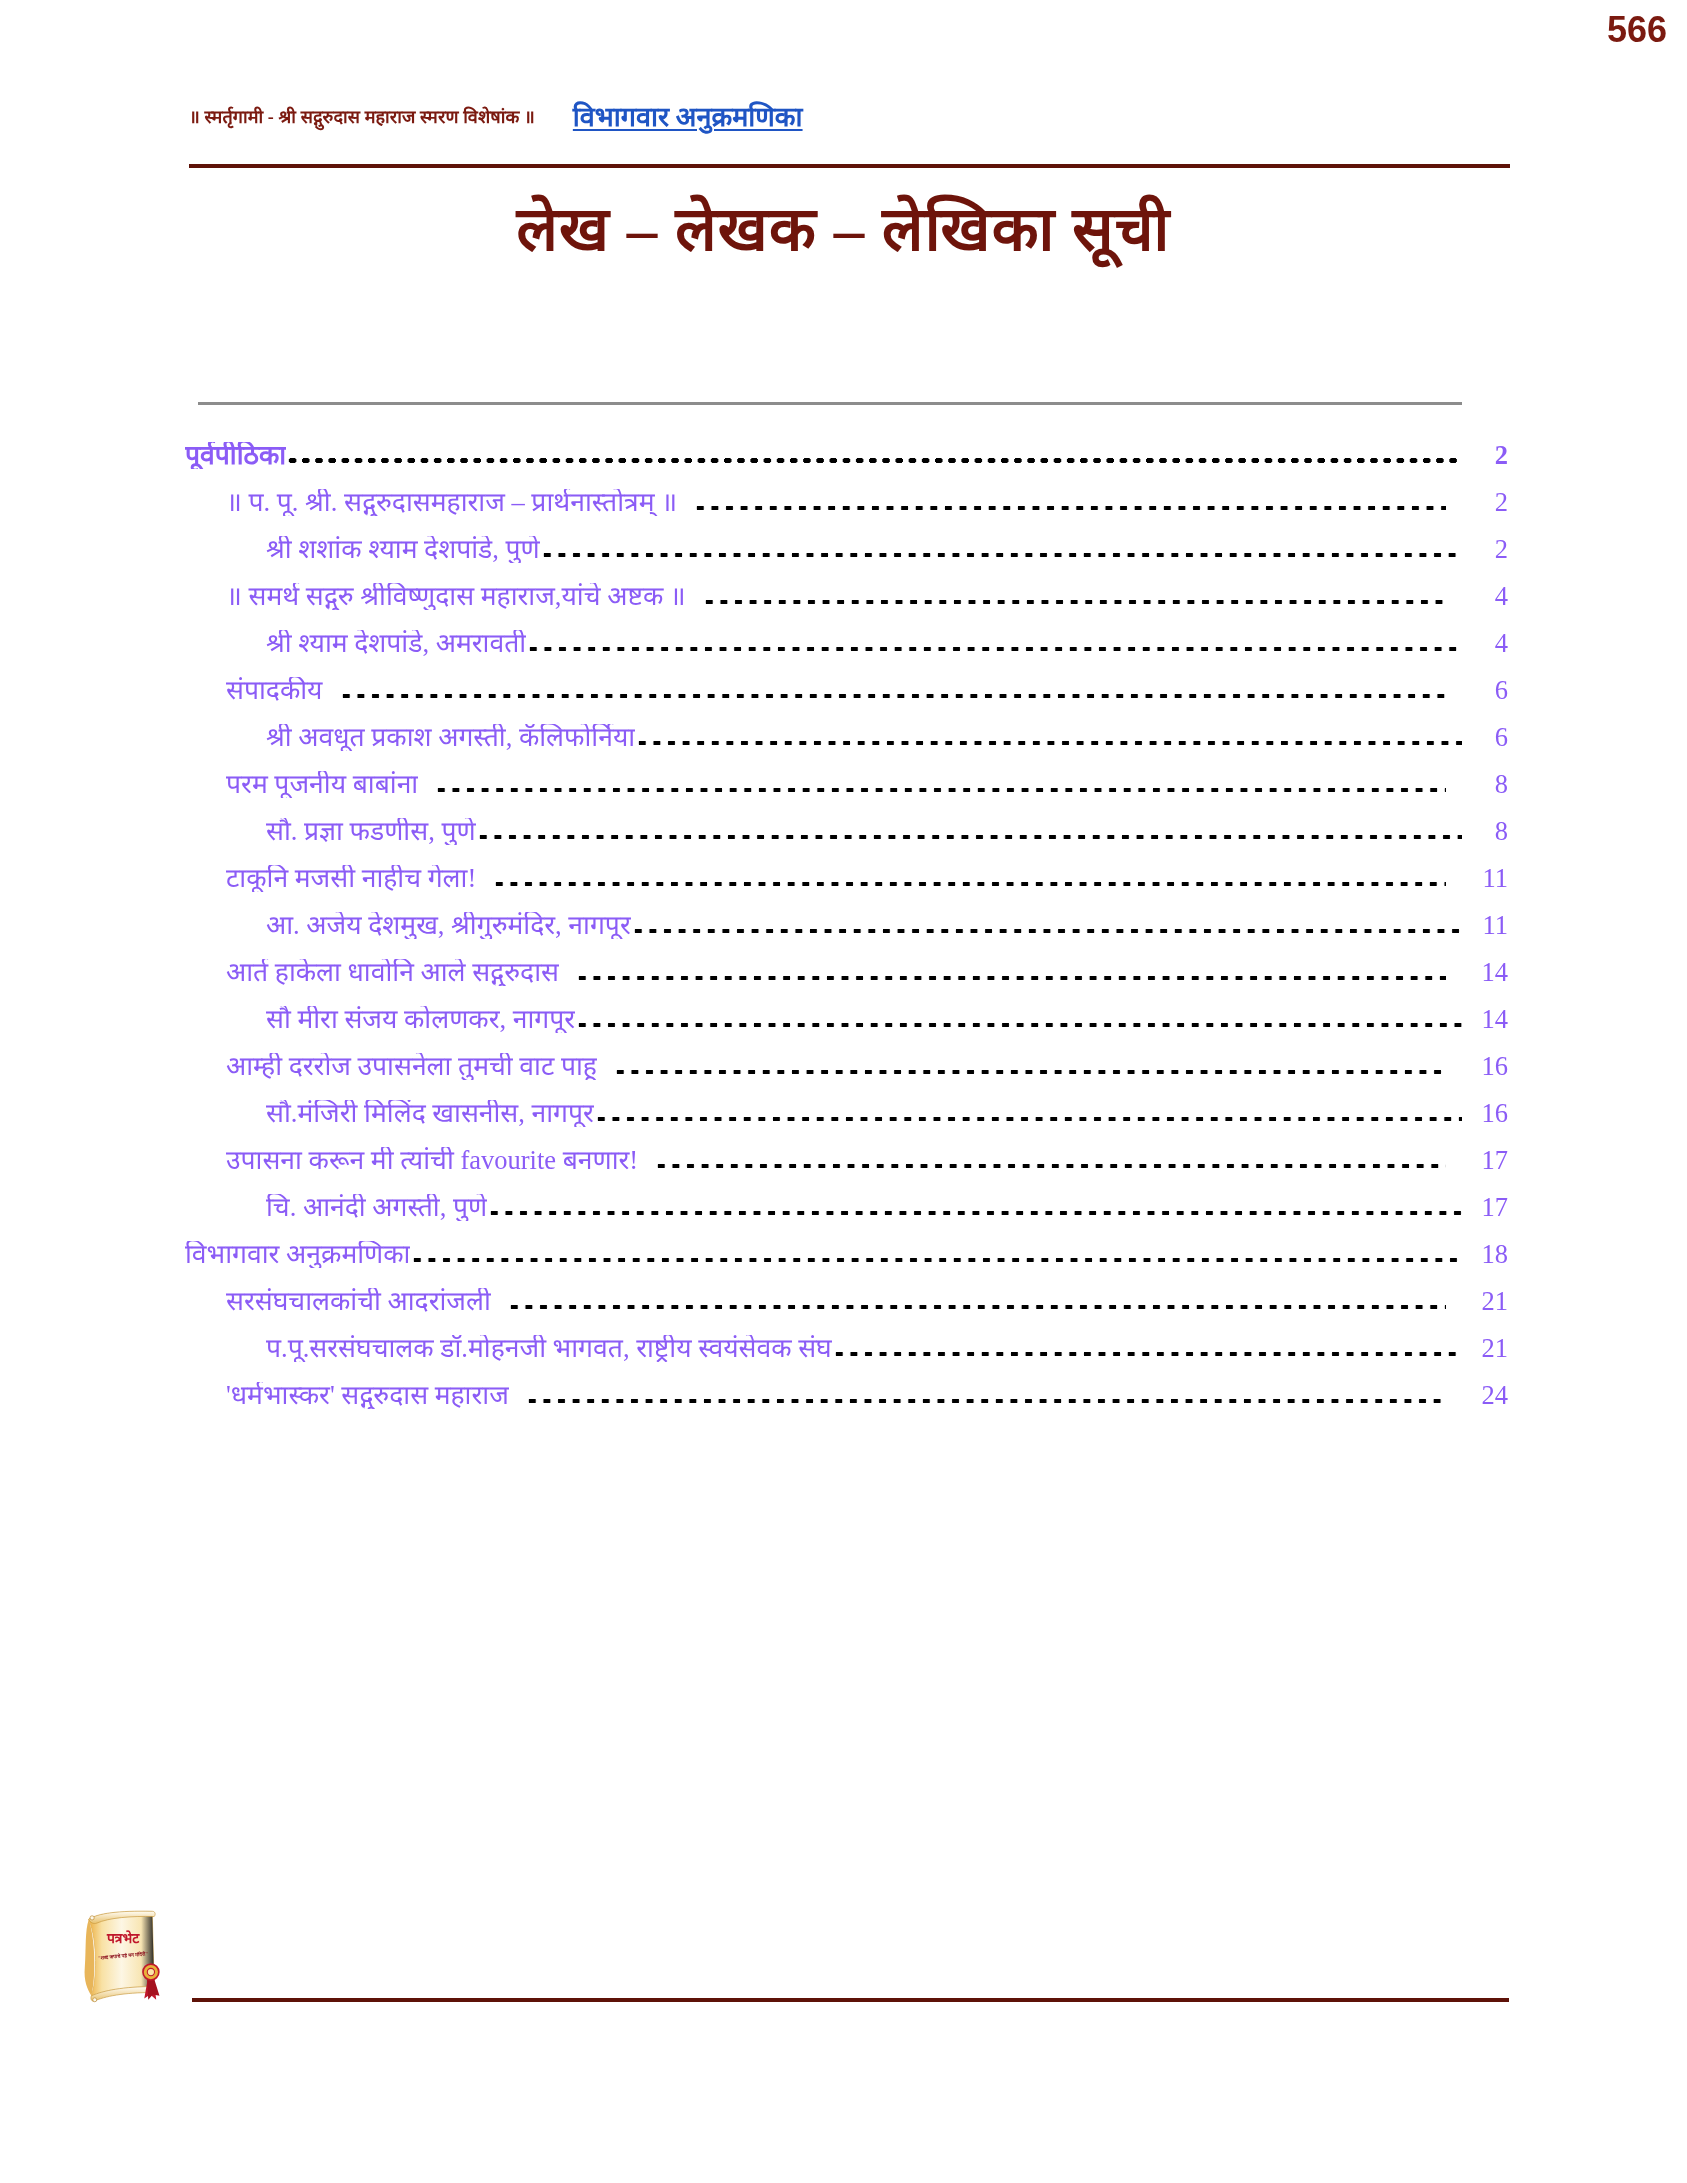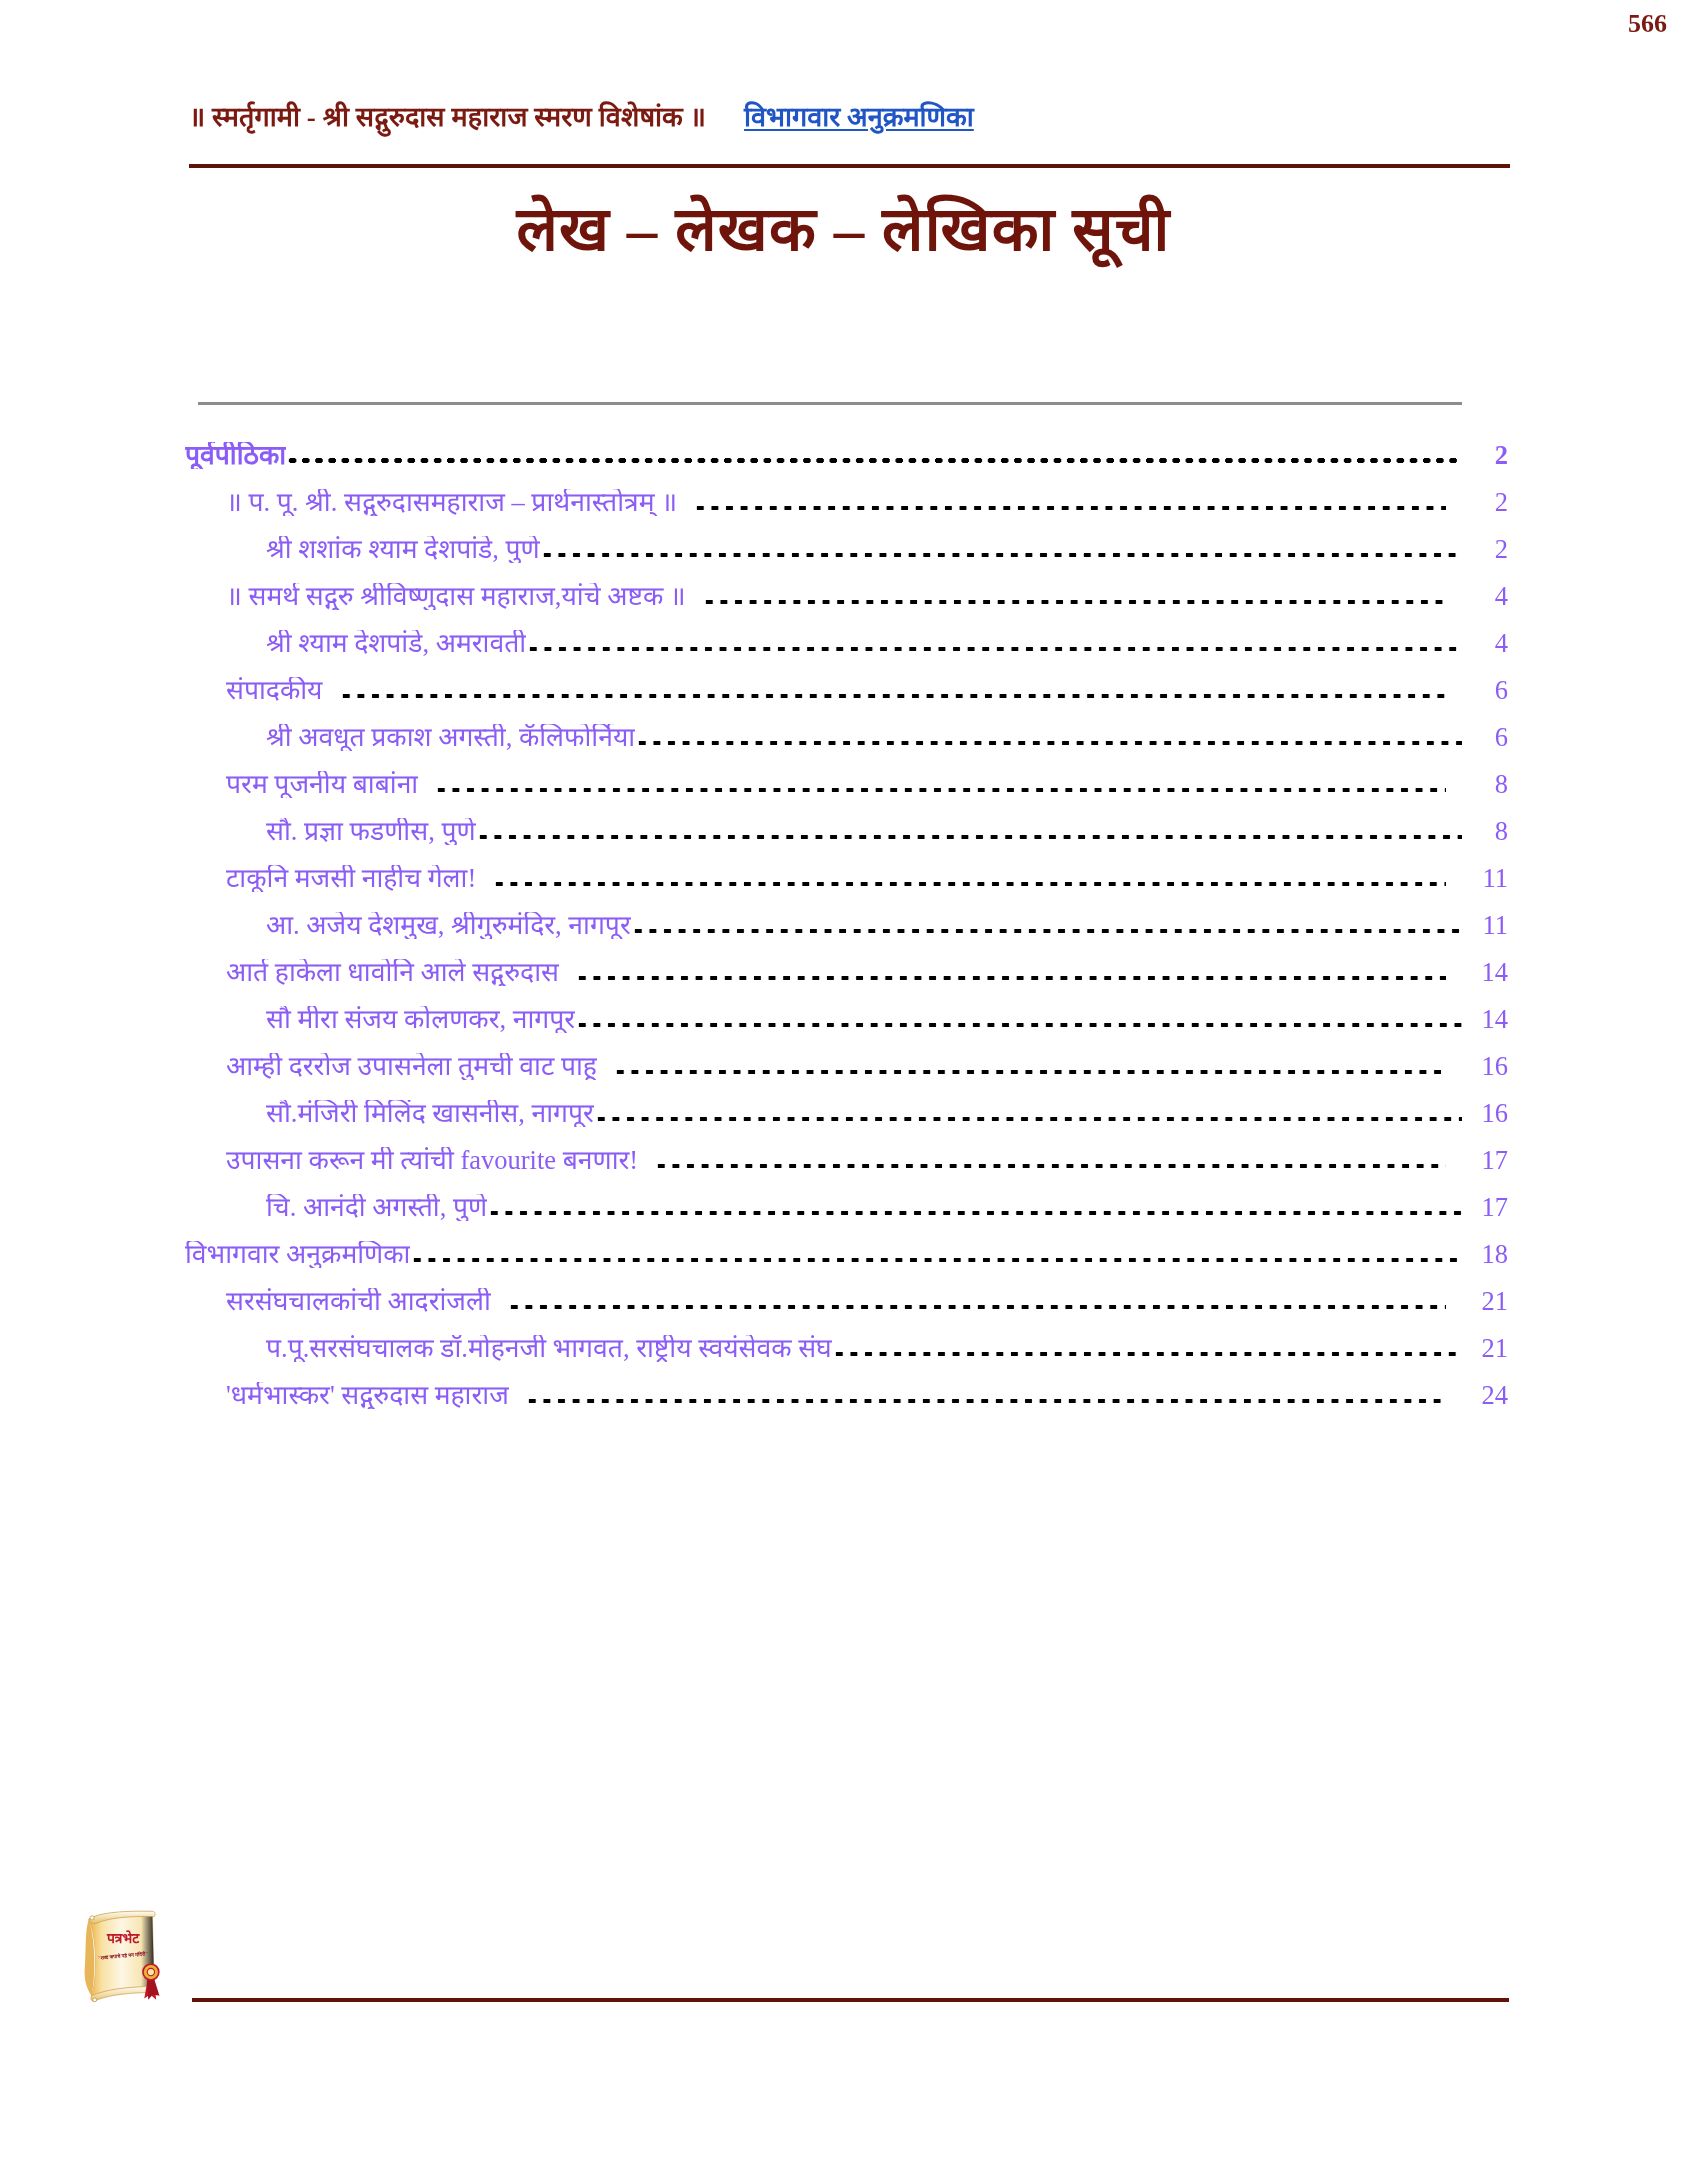--- a/index.html
+++ b/index.html
@@ -28,45 +28,45 @@
     position: absolute;
     left: 189px;
     top: 91px;
     width: 1317px;
     height: 49px;
     display: flex;
     align-items: center;
   }
   .hdr-title {
     font-family: "Liberation Serif", "DejaVu Serif", serif;
-    font-size: 27px;
+    font-size: 18px;
     font-weight: bold;
     color: #7B1A10;
     white-space: nowrap;
     letter-spacing: 0.1px;
   }
   .hdr-link {
     font-family: "Liberation Serif", "DejaVu Serif", serif;
     font-size: 27px;
     font-weight: bold;
     color: #1F55C4;
     text-decoration: underline;
     text-decoration-thickness: 2px;
     text-underline-offset: 3.3px;
     white-space: nowrap;
     margin-left: 38px;
   }
   .hdr-pageno {
     position: absolute;
     right: 20px;
     top: 9.3px;
-    font-size: 26px;
+    font-size: 36px;
     font-weight: bold;
     color: #7B1A10;
-    font-family: Liberation Serif, serif;
+    font-family: Liberation Sans, sans-serif;
   }
 
   .rule-top {
     position: absolute;
     left: 189px;
     top: 164px;
     width: 1321px;
     height: 4px;
     background: #5E1208;
   }

